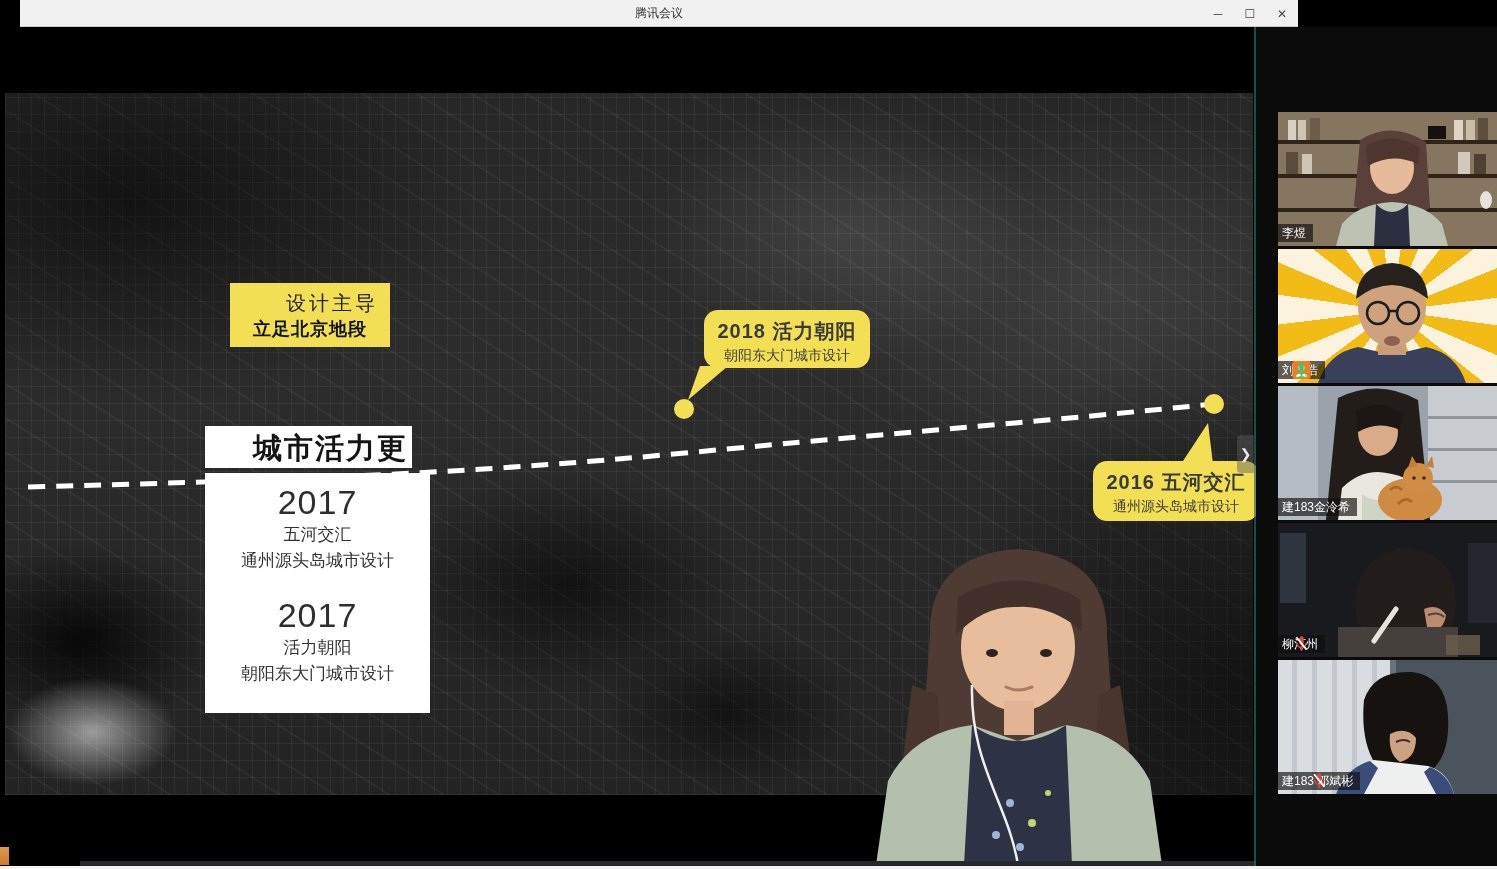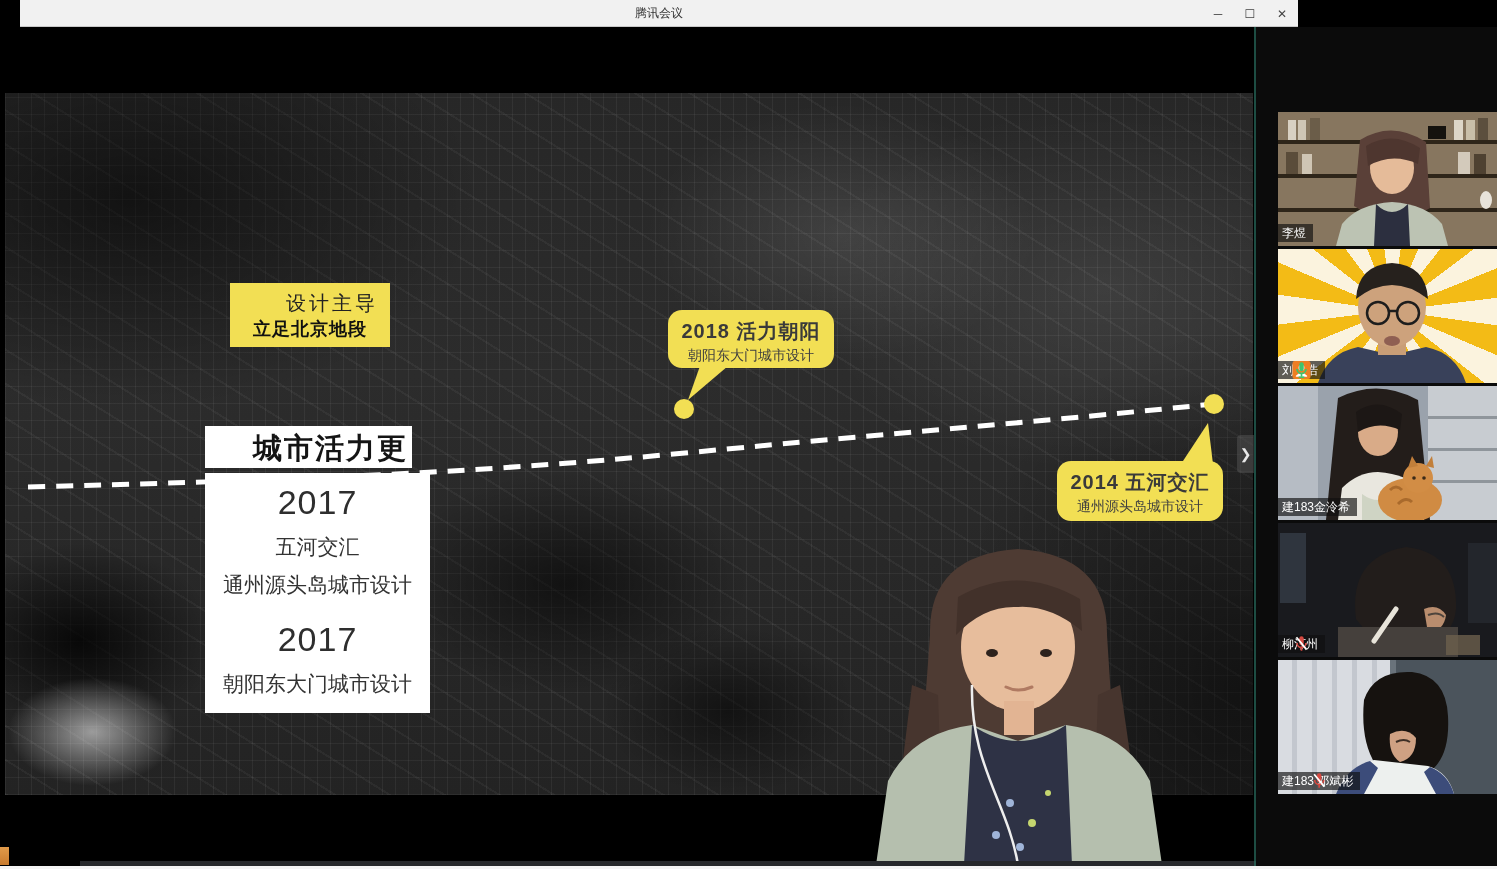--- a/index.html
+++ b/index.html
@@ -45,24 +45,24 @@
   .design-box { left:230px; top:256px; width:160px; height:64px; padding-top:7px; }
   .design-l1 { font-size:20px; letter-spacing:3px; color:#222;margin-left:44px; }
   .design-l2 { font-size:18px; font-weight:bold; letter-spacing:1px; color:#111; }
 
   .library-box { left:183px; top:348px; width:250px; height:44px;
                  font-size:30px; font-weight:bold; color:#9b9b9b; line-height:44px; letter-spacing:2px; }
   .vitality-box { left:205px; top:399px; width:207px; height:42px;
                   font-size:29px; font-weight:bold; color:#141414; line-height:44px; letter-spacing:2px;padding-left:44px; }
   .timeline-box { left:205px; top:446px; width:225px; height:240px; padding-top:10px; color:#2b2b2b; }
   .tl-year { font-size:34px; letter-spacing:1px; color:#2e2e2e; }
-  .tl-line { font-size:21px; line-height:26px; color:#333;margin-top:12px; }
+  .tl-line { font-size:17px; line-height:26px; color:#333; }
   .tl-gap { height:22px; }
 
-  .callout { position:absolute; background:#f2df54; border-radius:14px; text-align:center; padding-top:8px; }
+  .callout { position:absolute; background:#f2df54; border-radius:14px; text-align:center; padding-top:8px;margin-left:36px; }
   .callout-2018 { left:668px; top:283px; width:166px; height:58px; }
   .callout-2017 { left:1057px; top:434px; width:166px; height:60px; }
   .co-title { font-size:20px; font-weight:bold; color:#3a3a3a; letter-spacing:1px; }
   .co-sub { font-size:14px; color:#3f3f3f; margin-top:2px; }
 
   .chevron-btn { position:absolute; right:2px; top:408px; width:17px; height:38px;
                  background:rgba(90,90,90,.45); border-radius:4px 0 0 4px; color:#e8e8e8;
                  display:flex; align-items:center; justify-content:center; font-size:14px; cursor:pointer; }
 
   .presenter { position:absolute; left:820px; top:508px; width:396px; height:330px; }
@@ -118,29 +118,30 @@
 
 
     <div class="slide-box whitebox vitality-box">城市活力更新</div>
 
     <div class="slide-box whitebox timeline-box">
       <div class="tl-year">2017</div>
       <div class="tl-line">五河交汇</div>
       <div class="tl-line">通州源头岛城市设计</div>
       <div class="tl-gap"></div>
       <div class="tl-year">2017</div>
+      <div class="tl-line">活力朝阳</div>
       <div class="tl-line">朝阳东大门城市设计</div>
     </div>
 
     <div class="callout callout-2018">
       <div class="co-title">2018 活力朝阳</div>
       <div class="co-sub">朝阳东大门城市设计</div>
     </div>
     <div class="callout callout-2017">
-      <div class="co-title">2014 五河交汇</div>
+      <div class="co-title">2016 五河交汇</div>
       <div class="co-sub">通州源头岛城市设计</div>
     </div>
 
     <svg class="presenter" viewBox="0 0 396 330">
       <path d="M110 100 Q108 20 198 14 Q288 20 287 100 L296 240 Q250 268 198 270 Q146 268 100 238 Z" fill="#4e3b33"></path>
       <path d="M92 150 Q80 250 70 330 L130 330 Q120 240 118 160 Z" fill="#47352e"></path>
       <path d="M300 150 Q315 250 324 330 L266 330 Q276 240 278 160 Z" fill="#47352e"></path>
       <ellipse cx="198" cy="112" rx="57" ry="64" fill="#e7bd9c"></ellipse>
       <path d="M138 62 Q198 28 260 64 L262 96 Q230 70 198 72 Q164 70 136 100 Z" fill="#42312a"></path>
       <ellipse cx="172" cy="118" rx="6" ry="4" fill="#2d221d"></ellipse>

